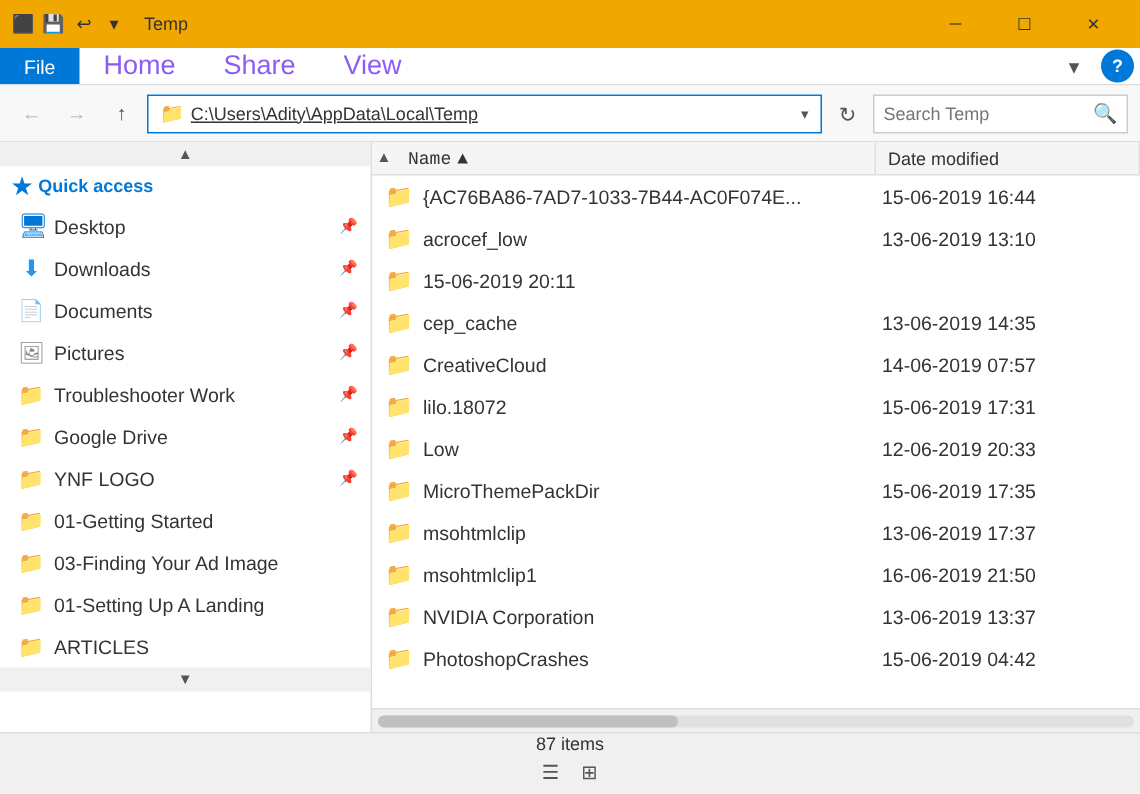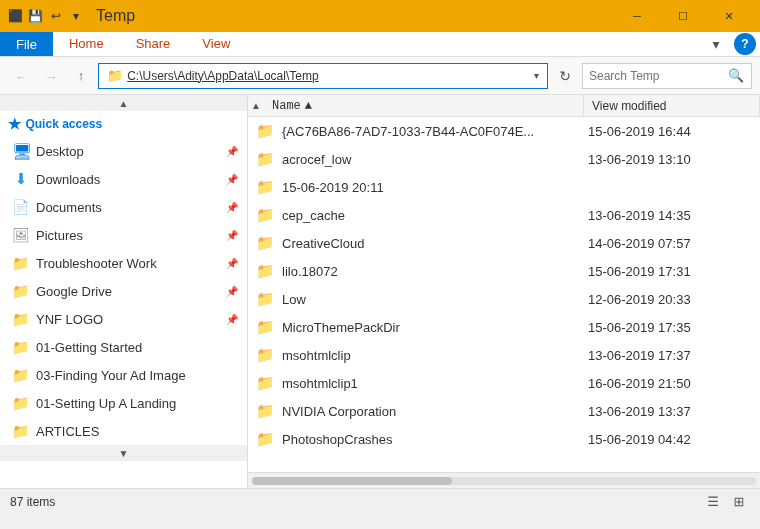--- a/index.html
+++ b/index.html
@@ -9,21 +9,21 @@
     .titlebar {
       height: 32px;
       background: #f0a800;
       display: flex;
       align-items: center;
       padding: 0 8px;
       gap: 6px;
     }
     .titlebar-icons { display: flex; gap: 4px; align-items: center; }
     .titlebar-icon { width: 16px; height: 16px; display: flex; align-items: center; justify-content: center; font-size: 12px; color: #333; }
-    .titlebar-title { flex: 1; text-align: left; font-size: 16px; color: #333; margin-left: 6px; }
+    .titlebar-title { flex: 1; text-align: left; font-size: 12px; color: #333; margin-left: 6px; }
     .window-controls { margin-left: auto; display: flex; gap: 0; }
     .win-btn {
       width: 46px; height: 32px; display: flex; align-items: center; justify-content: center;
       font-size: 11px; color: #333; cursor: pointer; background: transparent; border: none;
     }
 
     
     .ribbon {
       height: 25px;
       background: #fff;
@@ -38,22 +38,22 @@
       display: flex;
       align-items: center;
       font-size: 13px;
       cursor: pointer;
     }
     .ribbon-tabs { display: flex; align-items: stretch; }
     .ribbon-tab {
       padding: 0 16px;
       display: flex;
       align-items: center;
-      font-size: 13px;
-      color: #c2410c;
+      font-size: 18px;
+      color: #8b5cf6;
       cursor: pointer;
       border-bottom: 2px solid transparent;
     }
     .ribbon-right { margin-left: auto; display: flex; align-items: center; padding-right: 4px; gap: 4px; }
     .ribbon-chevron, .ribbon-help {
       width: 28px; height: 28px; display: flex; align-items: center; justify-content: center;
       font-size: 14px; color: #555; cursor: pointer;
     }
     .ribbon-help { background: #0078d7; color: white; border-radius: 50%; font-size: 12px; font-weight: bold; width: 22px; height: 22px; }
 
@@ -181,20 +181,21 @@
     .statusbar {
       height: 26px;
       background: #f0f0f0;
       border-top: 1px solid #ddd;
       display: flex;
       align-items: center;
       padding: 0 10px;
       font-size: 12px;
       color: #333;
       justify-content: space-between;
+      flex-direction: column;
     }
     .statusbar-right { display: flex; gap: 4px; }
     .view-btn { width: 22px; height: 22px; display: flex; align-items: center; justify-content: center; font-size: 13px; color: #555; cursor: pointer; }
   </style>
 </head>
 <body>
 
 <div class="titlebar">
   <div class="titlebar-icons">
     <div class="titlebar-icon">⬛</div>
@@ -308,21 +309,21 @@
   </div>
 
   <div class="content-pane">
     <div class="content-header">
       <div class="col-scroll-up">▲</div>
       <div class="col-header name">
         <span>Name</span>
         <span>▲</span>
       </div>
       <div class="col-header date">
-        <span>View modified</span>
+        <span>Date modified</span>
       </div>
     </div>
     <div class="content-list" id="file-list">
         <div class="file-row">
     <span class="file-icon">📁</span>
     <span class="file-name">{AC76BA86-7AD7-1033-7B44-AC0F074E...</span>
     <span class="file-date">15-06-2019 16:44</span>
   </div>
         <div class="file-row">
     <span class="file-icon">📁</span>

